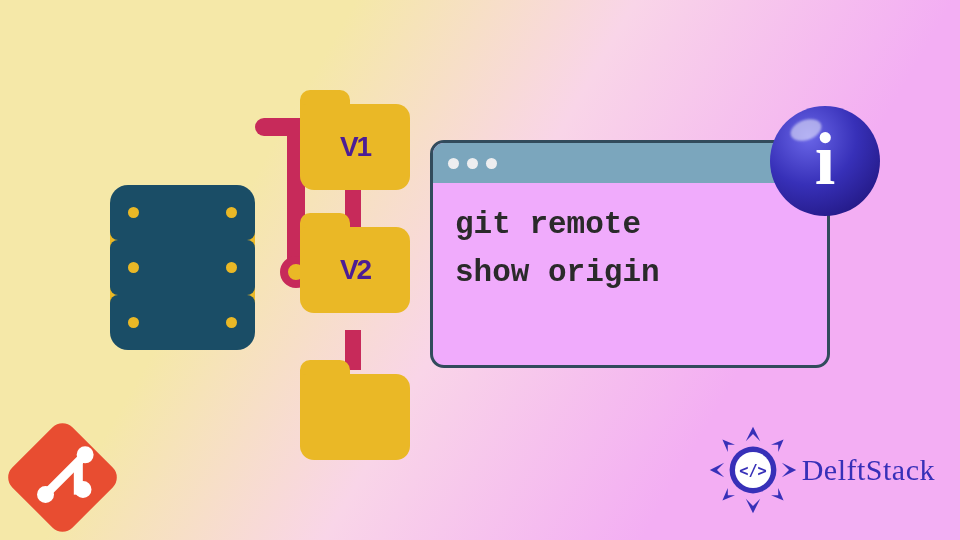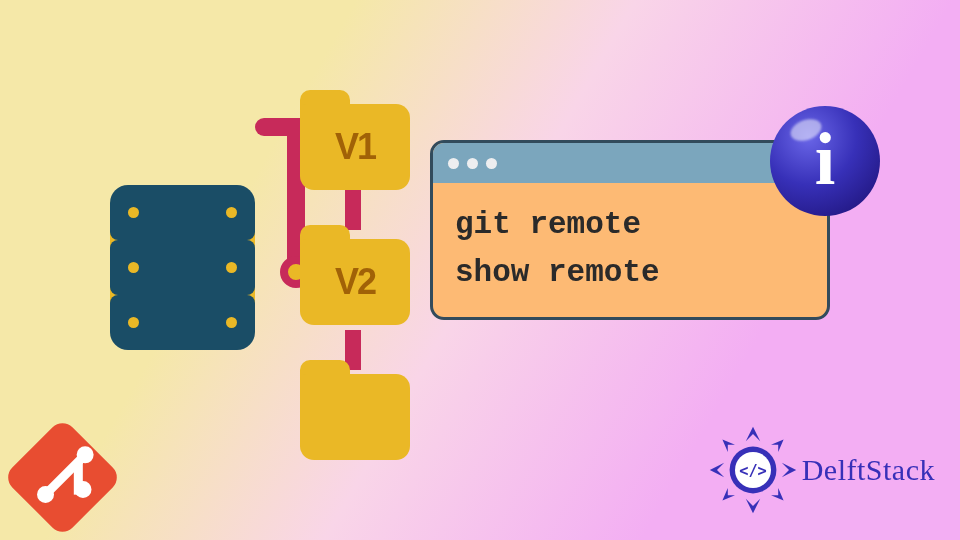--- a/index.html
+++ b/index.html
@@ -23,28 +23,28 @@
 .pipe-node{position:absolute;left:280px;top:256px;width:32px;height:32px;border-radius:50%;background:#EAB826;border:8px solid #c72a5a}
 
 
 .fcon{position:absolute;left:345px;width:16px;background:#c72a5a}
 .fcon.c1{top:190px;height:40px}
 .fcon.c2{top:330px;height:40px}
 
 
 .folder{position:absolute;left:300px;width:110px;height:100px}
 .folder.f1{top:90px}
-.folder.f2{top:225px}
+.folder.f2{top:213px}
 .folder.f3{top:360px}
 .folder-tab{position:absolute;left:0;top:0;width:50px;height:22px;background:#EAB826;border-radius:10px 10px 0 0}
 .folder-body{position:absolute;left:0;top:14px;width:110px;height:86px;background:#EAB826;border-radius:6px 14px 14px 14px}
-.folder-label{position:absolute;left:0;top:14px;width:110px;height:86px;display:flex;align-items:center;justify-content:center;font-weight:900;font-size:36px;color:#a16207;font-family:Arial,sans-serif;letter-spacing:-2px}
+.folder-label{position:absolute;left:0;top:14px;width:110px;height:86px;display:flex;align-items:center;justify-content:center;font-weight:900;font-size:28px;color:#4c1d95;font-family:Arial,sans-serif;letter-spacing:-2px}
 
 
-.win{position:absolute;left:430px;top:140px;width:400px;height:180px;border:3px solid #324b5c;border-radius:14px;background:#fdba74;overflow:hidden}
+.win{position:absolute;left:430px;top:140px;width:400px;height:228px;border:3px solid #324b5c;border-radius:14px;background:#f0abfc;overflow:hidden}
 .win-title{height:40px;background:#7ba6bd;display:flex;align-items:center;padding-left:15px;gap:8px}
 .win-dot{width:11px;height:11px;border-radius:50%;background:#edeef0}
 .win-body{padding:18px 22px;font-family:'Courier New',Courier,monospace;font-size:31px;font-weight:bold;color:#2a2a2a;line-height:1.55}
 
 
 .info{position:absolute;left:770px;top:106px;width:110px;height:110px;border-radius:50%;background:radial-gradient(circle at 35% 28%,#6a66e8 0%,#3730b8 45%,#1a0e6e 100%);display:flex;align-items:center;justify-content:center}
 .info::before{content:"";position:absolute;left:20px;top:14px;width:32px;height:20px;border-radius:50%;background:rgba(255,255,255,.5);transform:rotate(-20deg);filter:blur(1px)}
 .info-i{font-family:Georgia,'Times New Roman',serif;font-weight:bold;font-size:74px;color:#fff;position:relative;top:-2px}
 
 
@@ -106,21 +106,21 @@
   </div>
 
   <div class="win">
     <div class="win-title">
       <span class="win-dot"></span>
       <span class="win-dot"></span>
       <span class="win-dot"></span>
     </div>
     <div class="win-body">
       <div>git remote</div>
-      <div>show remote</div>
+      <div>show origin</div>
     </div>
   </div>
 
   <div class="info">
     <span class="info-i">i</span>
   </div>
 
   <div class="git">
     <div class="git-line git-main"></div>
     <div class="git-line git-branch"></div>

